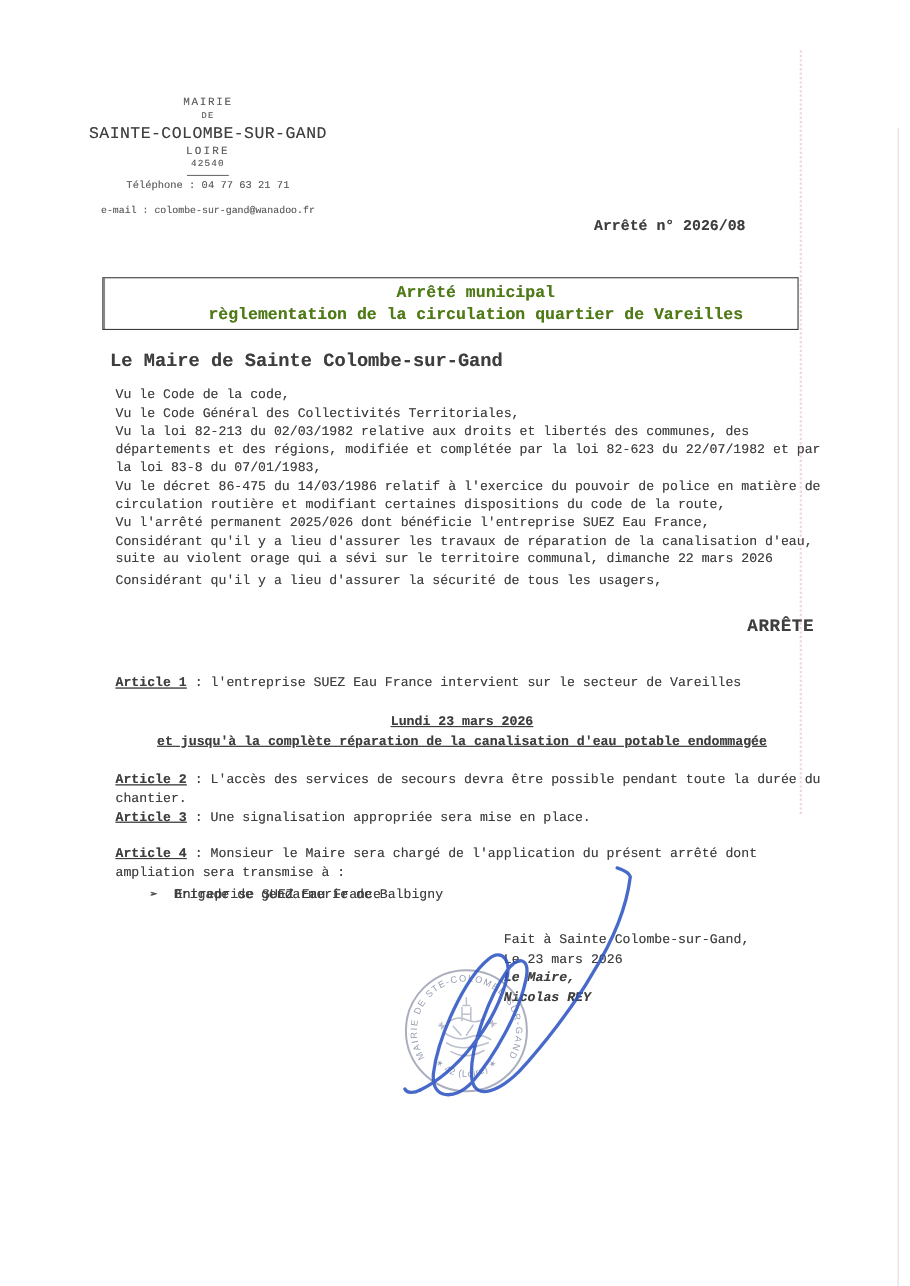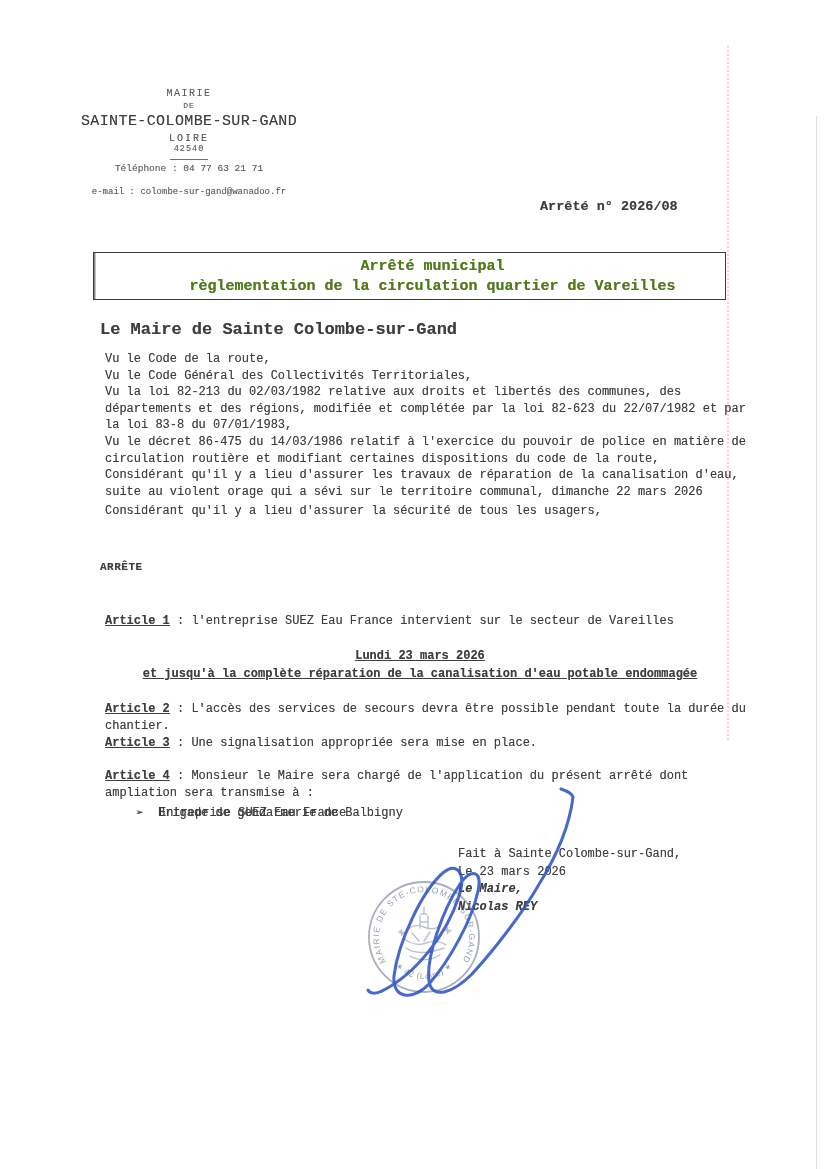--- a/index.html
+++ b/index.html
@@ -37,22 +37,22 @@
   }
   .title-line{font-size:15px;font-weight:bold;line-height:20px;color:#4d7c0f;}
   .title-line.first{margin-top:4px;}
 
   
   .author-line{left:100px;top:320px;font-size:17px;font-weight:bold;}
   .clauses{left:105px;top:351px;width:648px;font-size:12px;line-height:16.6px;}
   .clauses p{margin:0;}
   .clauses p.sp{margin-top:3px;}
 
-  .decree-heading{left:100px;top:561px;width:640px;text-align:left;
-    font-size:11px;font-weight:bold;letter-spacing:.5px;}
+  .decree-heading{left:100px;top:561px;width:640px;text-align:right;
+    font-size:16px;font-weight:bold;letter-spacing:.5px;}
 
   .article{font-size:12px;line-height:16.5px;width:648px;}
   .article .lbl{font-weight:bold;text-decoration:underline;}
   .a1{left:105px;top:613px;}
   .a2{left:105px;top:701px;}
   .a3{left:105px;top:735px;}
   .a4{left:105px;top:768px;}
 
   .period{left:100px;top:648px;width:640px;text-align:center;
     font-size:12px;font-weight:bold;line-height:17.5px;}
@@ -93,24 +93,25 @@
 <div class="abs reference ink">Arrêté n° 2026/08</div>
 
 <div class="abs title-box">
   <div class="title-line first ink">Arrêté municipal</div>
   <div class="title-line ink">règlementation de la circulation quartier de Vareilles</div>
 </div>
 
 <div class="abs author-line ink">Le Maire de Sainte Colombe-sur-Gand</div>
 
 <div class="abs clauses ink">
-  <p>Vu le Code de la route,</p>
+  <p>Vu le Code de la code,</p>
   <p>Vu le Code Général des Collectivités Territoriales,</p>
   <p>Vu la loi 82-213 du 02/03/1982 relative aux droits et libertés des communes, des départements et des régions, modifiée et complétée par la loi 82-623 du 22/07/1982 et par la loi 83-8 du 07/01/1983,</p>
   <p>Vu le décret 86-475 du 14/03/1986 relatif à l'exercice du pouvoir de police en matière de circulation routière et modifiant certaines dispositions du code de la route,</p>
+  <p>Vu l'arrêté permanent 2025/026 dont bénéficie l'entreprise SUEZ Eau France,</p>
   <p>Considérant qu'il y a lieu d'assurer les travaux de réparation de la canalisation d'eau, suite au violent orage qui a sévi sur le territoire communal, dimanche 22 mars 2026</p>
   <p class="sp">Considérant qu'il y a lieu d'assurer la sécurité de tous les usagers,</p>
 </div>
 
 <div class="abs decree-heading ink">ARRÊTE</div>
 
 <div class="abs article a1 ink">
   <span class="lbl">Article 1</span><span> : l'entreprise SUEZ Eau France intervient sur le secteur de Vareilles</span>
 </div>
 

